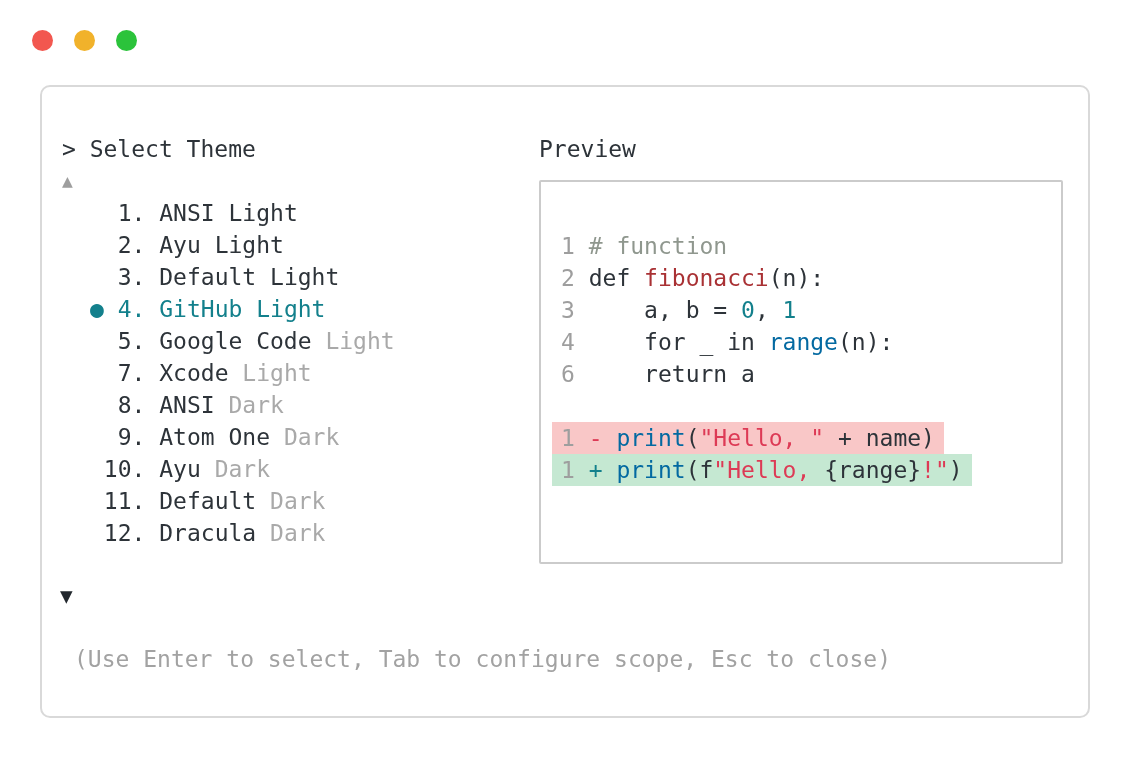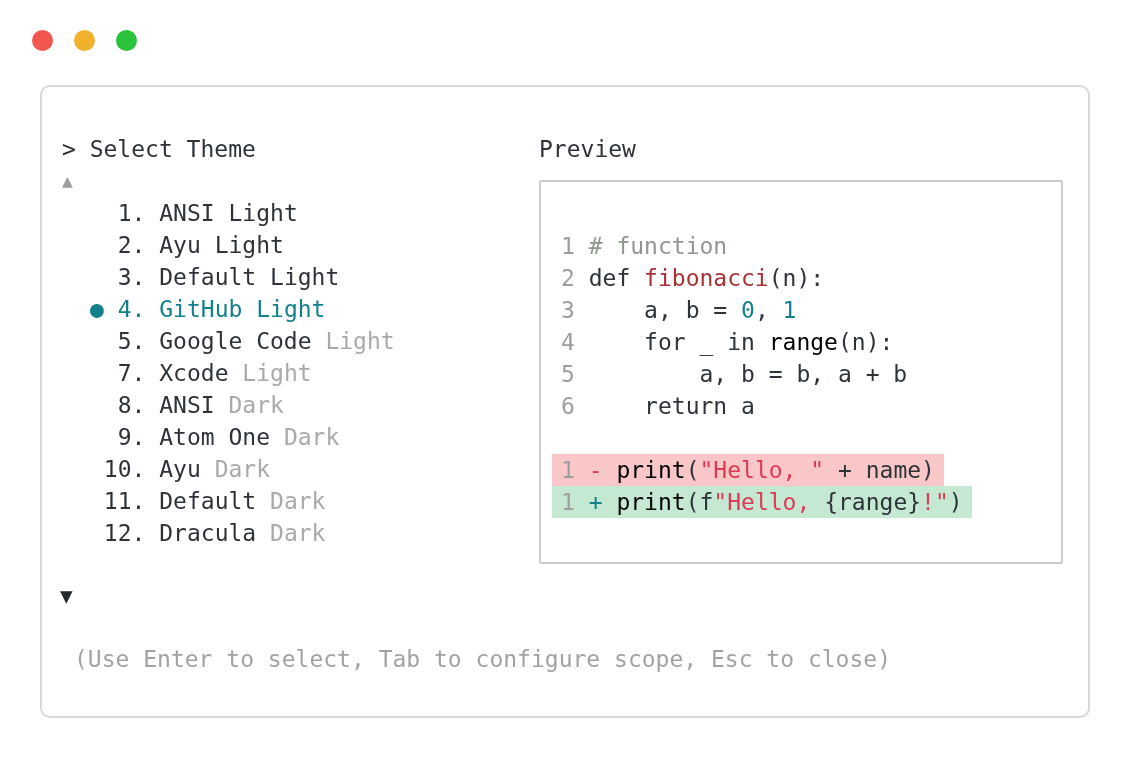--- a/index.html
+++ b/index.html
@@ -64,21 +64,21 @@
   .code-line { font-size: 23px; line-height: 32px; white-space: pre; }
   .line-bg { display: inline-block; padding: 0 9px; margin-left: -9px; }
   .bg-removed { background: #f9c7c7; }
   .bg-added  { background: #c5e8d2; }
 
   .c-d       { color: #2d3339; }
   .c-lnum    { color: #9e9e9e; }
   .c-comment { color: #8f978e; }
   .c-func    { color: #a93134; }
   .c-str     { color: #dd3a55; }
-  .c-blue    { color: #000000; }
+  .c-blue    { color: #0369a1; }
   .c-teal    { color: #13808c; }
 </style>
 </head>
 <body>
 
 <div class="traffic-lights">
   <div class="light" style="background: rgb(242, 87, 79);"></div>
   <div class="light" style="background: rgb(241, 178, 43);"></div>
   <div class="light" style="background: rgb(43, 195, 59);"></div>
 </div>
@@ -108,21 +108,20 @@
   <div class="scroll-down">▼</div>
 
   <div class="footer-hint">(Use Enter to select, Tab to configure scope, Esc to close)</div>
 
   <div class="preview-box">
     <div class="code">
         <div class="code-line"><span class="c-lnum">1 </span><span class="c-comment"># function</span></div>
         <div class="code-line"><span class="c-lnum">2 </span><span class="c-d">def </span><span class="c-func">fibonacci</span><span class="c-d">(n):</span></div>
         <div class="code-line"><span class="c-lnum">3 </span><span class="c-d">    a, b = </span><span class="c-teal">0</span><span class="c-d">, </span><span class="c-teal">1</span></div>
         <div class="code-line"><span class="c-lnum">4 </span><span class="c-d">    for _ in </span><span class="c-blue">range</span><span class="c-d">(n):</span></div>
-        <div class="code-line"><span class="c-lnum">5 </span><span class="c-d">        a, b = b, a + b</span></div>
         <div class="code-line"><span class="c-lnum">6 </span><span class="c-d">    return a</span></div>
         <div class="code-line">&nbsp;</div>
         <div class="code-line"><span class="line-bg bg-removed"><span class="c-lnum">1 </span><span class="c-str">- </span><span class="c-blue">print</span><span class="c-d">(</span><span class="c-str">"Hello, "</span><span class="c-d"> + name)</span></span></div>
         <div class="code-line"><span class="line-bg bg-added"><span class="c-lnum">1 </span><span class="c-teal">+ </span><span class="c-blue">print</span><span class="c-d">(f</span><span class="c-str">"Hello, </span><span class="c-d">{range}</span><span class="c-str">!"</span><span class="c-d">)</span></span></div>
       </div>
   </div>
 
 </div>
 
 </body></html>

